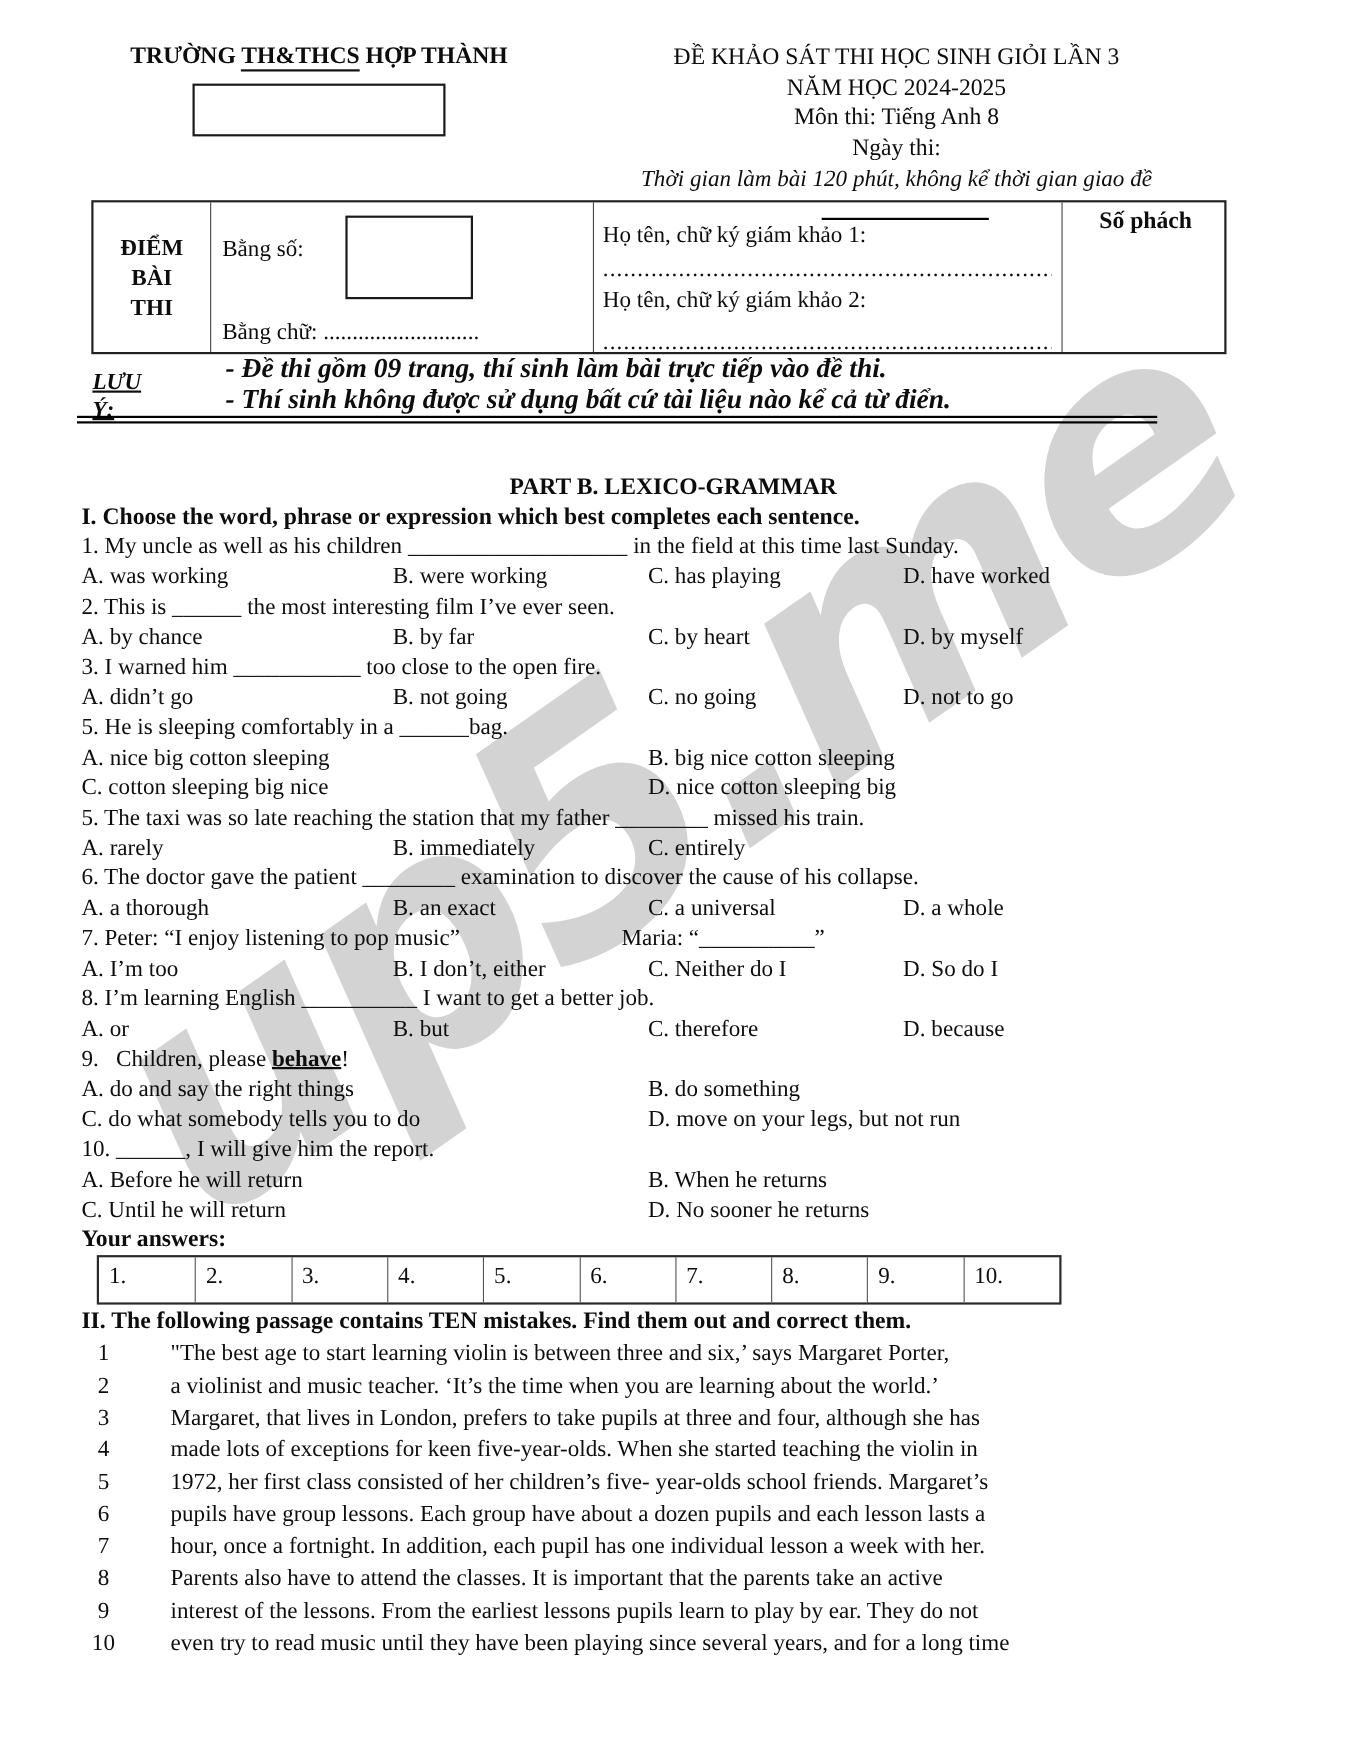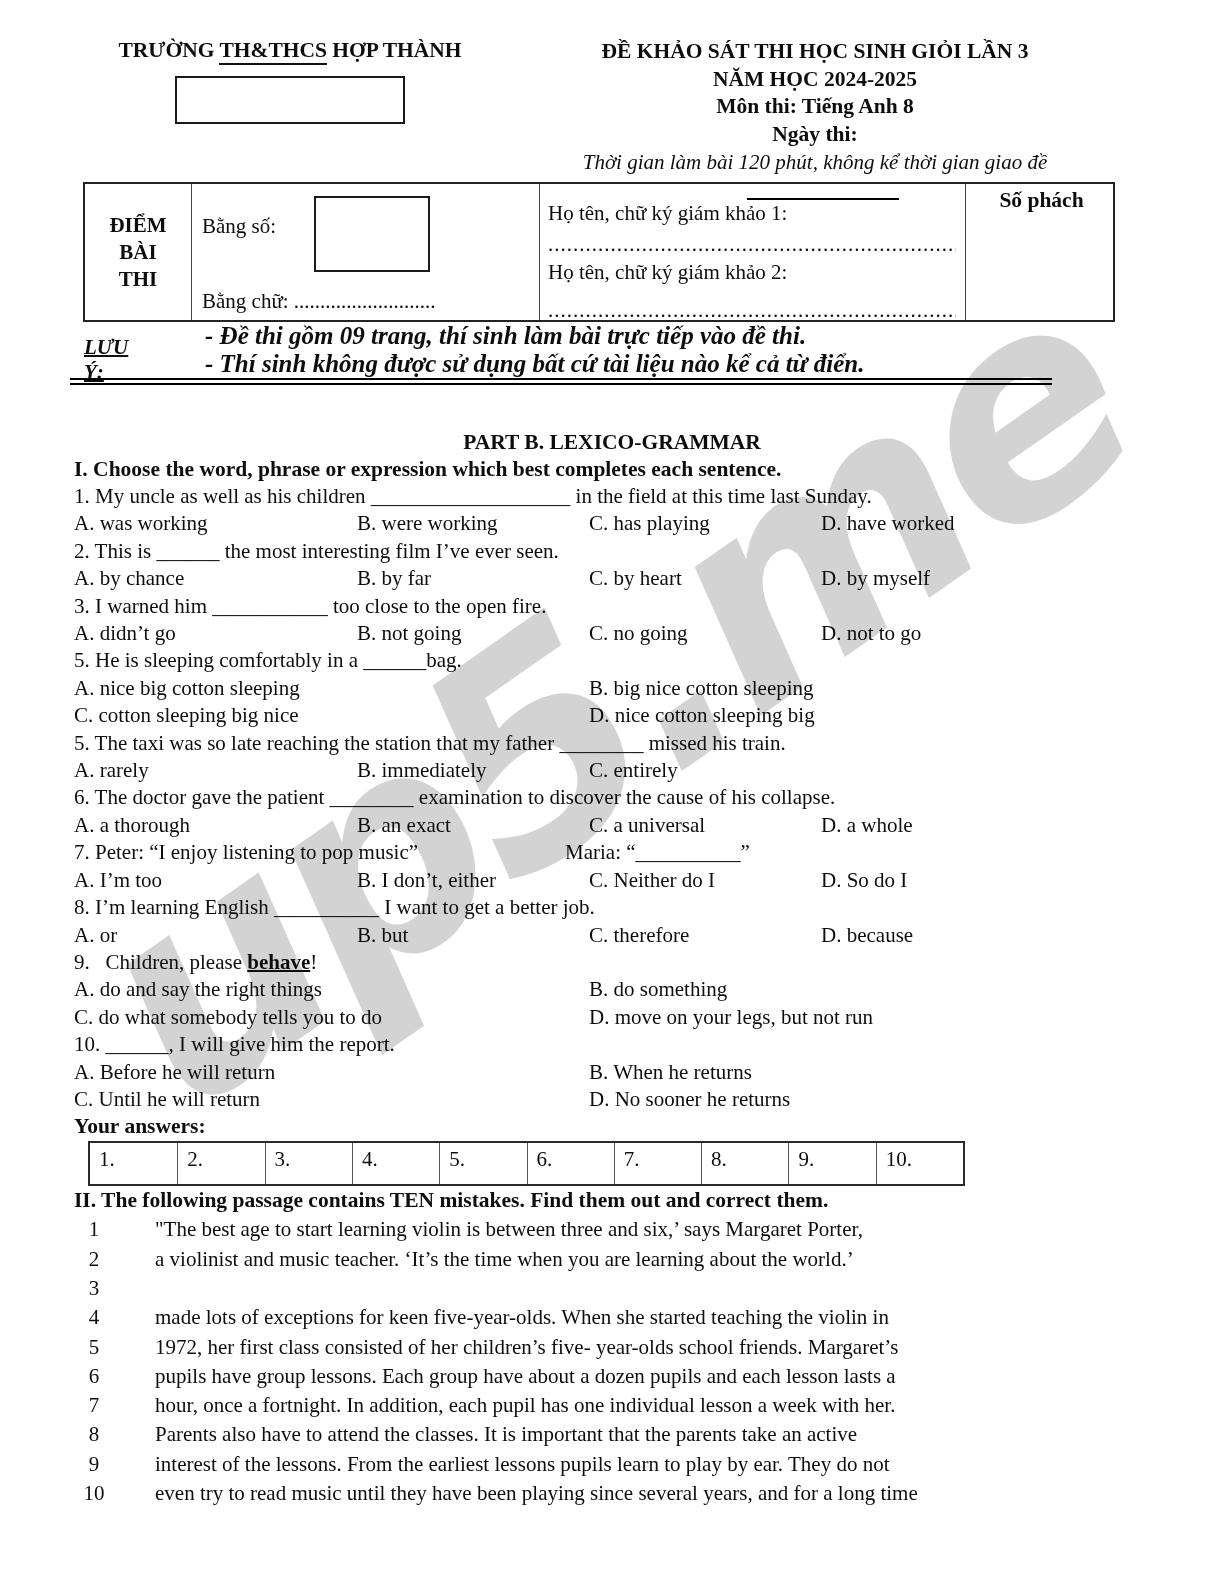--- a/index.html
+++ b/index.html
@@ -13,21 +13,21 @@
     z-index:0;pointer-events:none;white-space:nowrap;}
 
   .layer{position:absolute;z-index:1;}
 
   
   .school-block{left:74px;top:38px;width:432px;text-align:center;}
   .school-name{font-weight:bold;font-size:21.5px;white-space:pre;}
   .school-underline{border-bottom:2px solid #111;padding-bottom:1px;}
   .school-box{margin:13px auto 0;width:226px;height:44px;border:2px solid #1a1a1a;}
   .exam-block{left:480px;top:38px;width:670px;text-align:center;}
-  .exam-line{font-weight:bold;font-size:21.5px;line-height:27.5px;}
+  .exam-line{font-weight:normal;font-size:21.5px;line-height:27.5px;}
   .exam-duration{font-style:italic;font-size:21px;line-height:29px;}
 
   
   .score-table{left:83px;top:182px;width:1032px;height:140px;border:2px solid #222;
     display:grid;grid-template-columns:106px 348px 426px 152px;box-sizing:border-box;}
   .score-table > div{border-left:1px solid #444;position:relative;box-sizing:border-box;}
   .score-table > div:first-child{border-left:none;}
   .diem-cell{display:flex;flex-direction:column;justify-content:center;align-items:center;
     font-weight:bold;font-size:21px;line-height:27px;}
   .bang-so{position:absolute;left:10px;top:30px;font-size:21px;}
@@ -214,20 +214,21 @@
         <div class="p-row">
           <span class="p-num">1</span>
           <span class="p-text">"The best age to start learning violin is between three and six,’ says Margaret Porter,</span>
         </div>
         <div class="p-row">
           <span class="p-num">2</span>
           <span class="p-text">a violinist and music teacher. ‘It’s the time when you are learning about the world.’</span>
         </div>
         <div class="p-row">
           <span class="p-num">3</span>
+          <span class="p-text">Margaret, that lives in London, prefers to take pupils at three and four, although she has</span>
         </div>
         <div class="p-row">
           <span class="p-num">4</span>
           <span class="p-text">made lots of exceptions for keen five-year-olds. When she started teaching the violin in</span>
         </div>
         <div class="p-row">
           <span class="p-num">5</span>
           <span class="p-text">1972, her first class consisted of her children’s five- year-olds school friends. Margaret’s</span>
         </div>
         <div class="p-row">

